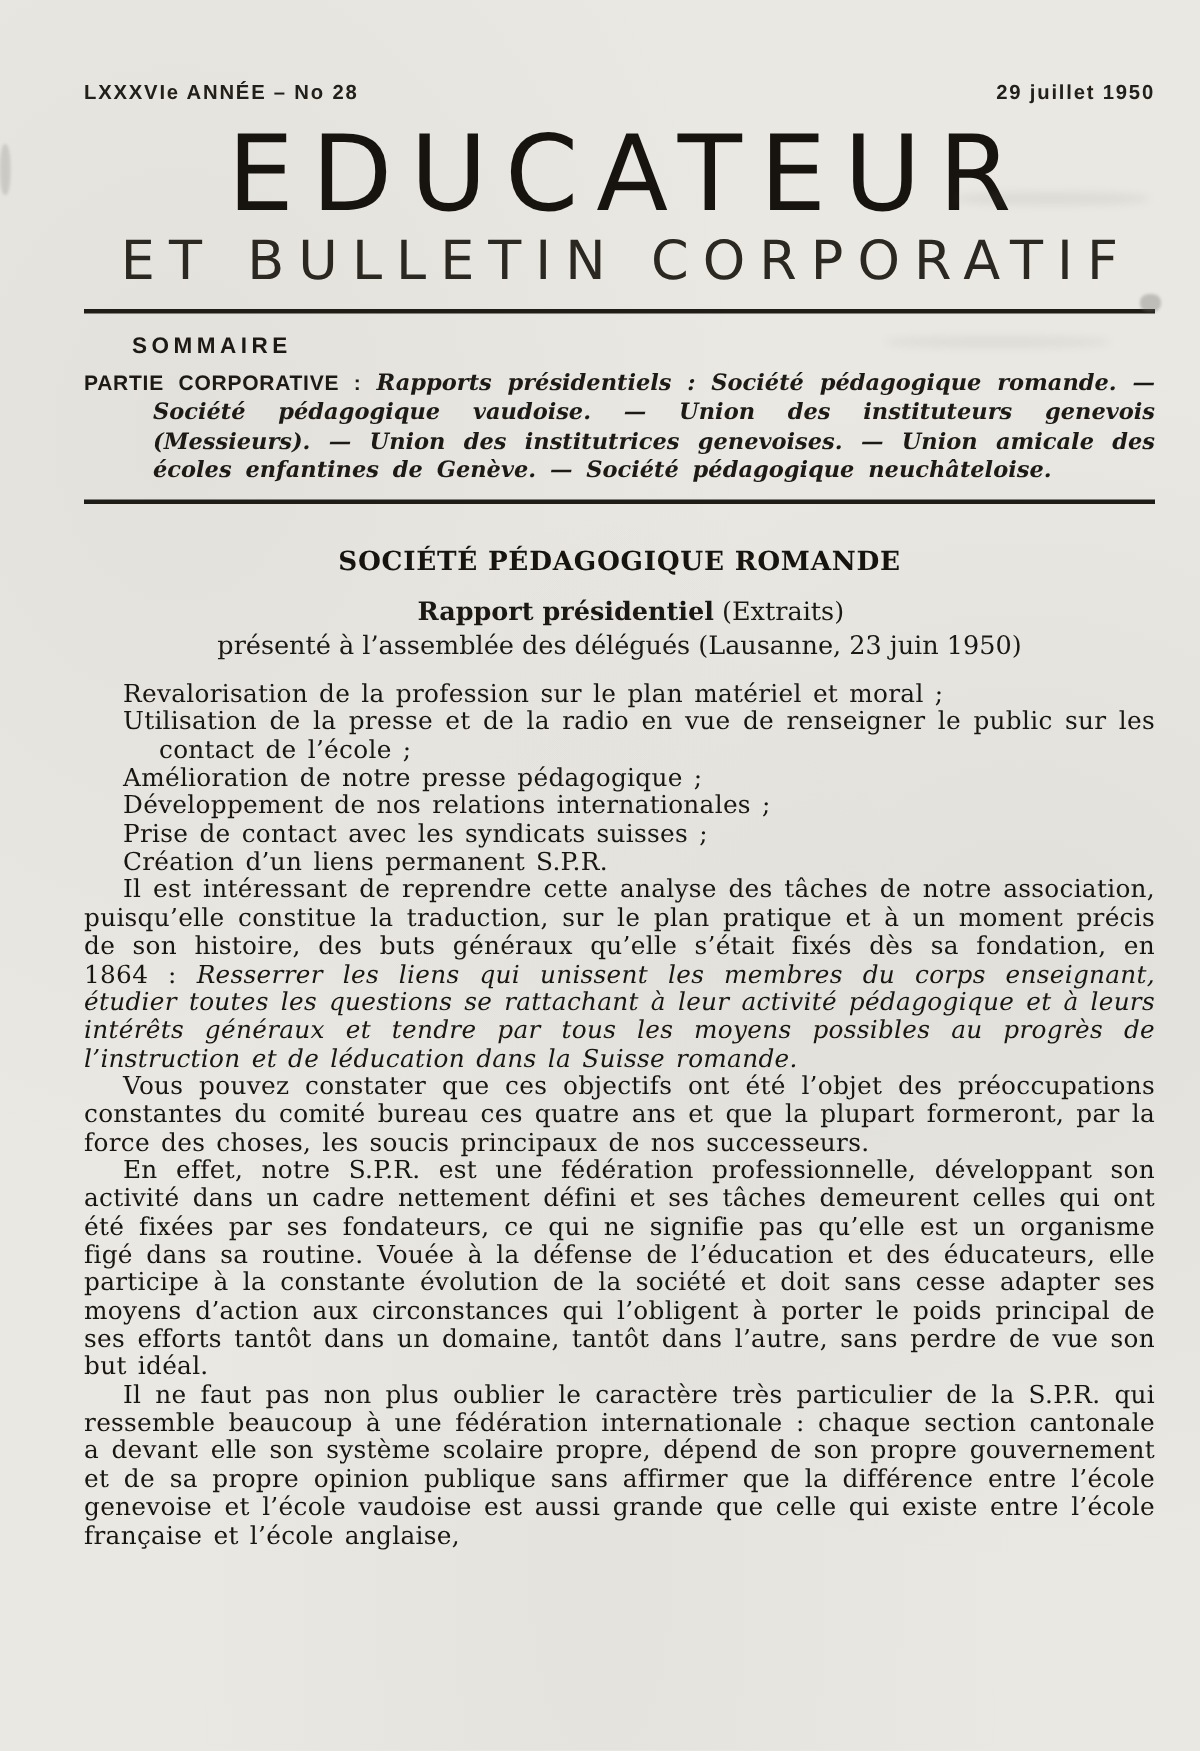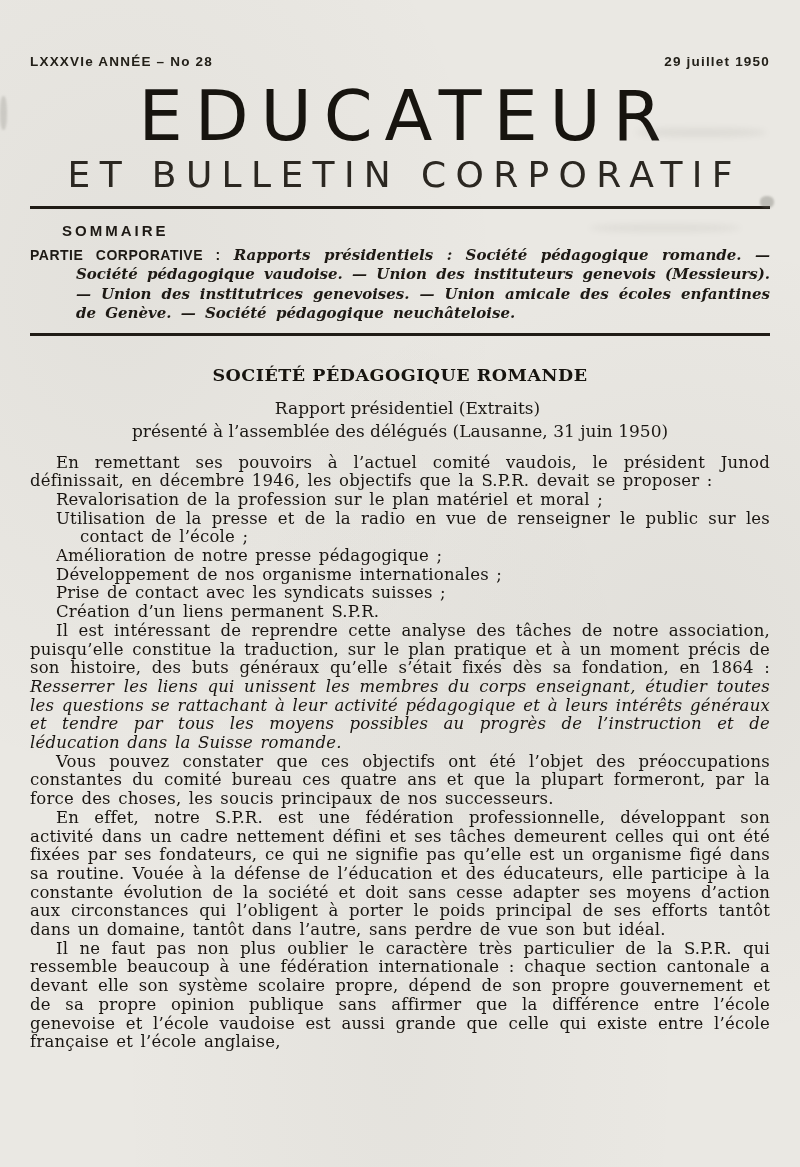--- a/index.html
+++ b/index.html
@@ -1,19 +1,19 @@
 <!DOCTYPE html>
 <html lang="fr"><head>
 <meta charset="utf-8">
 <style>
   html,body{margin:0;padding:0;}
   body{background:#e9e7e2;width:800px;height:1167px;overflow:hidden;}
   .page{
     position:relative;width:800px;height:1167px;box-sizing:border-box;
-    padding:54px 30px 0 30px;
+    padding:54px 30px 0 56px;
     color:#1b1814;
     font-family:"DejaVu Serif","Liberation Serif",serif;
     background:
       radial-gradient(ellipse at 15% 25%, rgba(90,90,80,0.05), transparent 40%),
       radial-gradient(ellipse at 85% 55%, rgba(90,90,80,0.06), transparent 45%),
       radial-gradient(ellipse at 50% 90%, rgba(90,90,80,0.04), transparent 50%),
       #eae8e3;
   }
   
   .issue-row{
@@ -55,21 +55,21 @@
   
   .section-heading{
     margin:25px 0 0;font-weight:bold;font-size:30px;line-height:1;
     letter-spacing:1.5px;color:#15120d;
   }
   .society-heading{
     margin:29px 0 0;text-align:center;font-weight:bold;font-size:17.5px;
     letter-spacing:0.5px;color:#17140f;
   }
   .report-title{margin:13px 0 0;text-align:center;font-size:17px;}
-  .report-title strong{font-weight:normal;margin-left:15px;}
+  .report-title strong{font-weight:bold;margin-left:15px;}
   .report-subtitle{margin:3px 0 0;text-align:center;font-size:17px;}
   
   .article{margin-top:13px;font-size:16.5px;line-height:18.7px;
     text-align:justify;word-spacing:2px;letter-spacing:0.2px;color:#191511;}
   .article p{margin:0;text-indent:26px;}
   .objectives{list-style:none;margin:0;padding:0;}
   .objectives li{padding-left:50px;text-indent:-24px;}
   .p2 em{font-style:italic;}
   
   .smudge{position:absolute;background:#6f6e66;border-radius:45%;
@@ -103,29 +103,28 @@
   <section>
     <div class="sommaire-heading">SOMMAIRE</div>
     <p class="sommaire-body"><strong class="sommaire-lead">PARTIE CORPORATIVE :</strong> <em class="sommaire-text">Rapports présidentiels : Société pédagogique romande. — Société pédagogique vaudoise. — Union des instituteurs genevois (Messieurs). — Union des institutrices genevoises. — Union amicale des écoles enfantines de Genève. — Société pédagogique neuchâteloise.</em></p>
   </section>
 
   <div class="rule rule-bottom"></div>
 
   <main>
     <h3 class="society-heading">SOCIÉTÉ PÉDAGOGIQUE ROMANDE</h3>
     <p class="report-title"><strong>Rapport présidentiel</strong><span> (Extraits)</span></p>
-    <p class="report-subtitle">présenté à l’assemblée des délégués (Lausanne, 31 juin 1950)</p>
+    <p class="report-subtitle">présenté à l’assemblée des délégués (Lausanne, 23 juin 1950)</p>
 
     <div class="article">
-      <p>En remettant ses pouvoirs à l’actuel comité vaudois, le président Junod définissait, en décembre 1946, les objectifs que la S.P.R. devait se proposer :</p>
       <ul class="objectives">
         <li>Revalorisation de la profession sur le plan matériel et moral ;</li>
         <li>Utilisation de la presse et de la radio en vue de renseigner le public sur les contact de l’école ;</li>
         <li>Amélioration de notre presse pédagogique ;</li>
-        <li>Développement de nos organisme internationales ;</li>
+        <li>Développement de nos relations internationales ;</li>
         <li>Prise de contact avec les syndicats suisses ;</li>
         <li>Création d’un liens permanent S.P.R.</li>
       </ul>
       <p class="p2"><span>Il est intéressant de reprendre cette analyse des tâches de notre association, puisqu’elle constitue la traduction, sur le plan pratique et à un moment précis de son histoire, des buts généraux qu’elle s’était fixés dès sa fondation, en 1864 : </span><em>Resserrer les liens qui unissent les membres du corps enseignant, étudier toutes les questions se rattachant à leur activité pédagogique et à leurs intérêts généraux et tendre par tous les moyens possibles au progrès de l’instruction et de léducation dans la Suisse romande.</em></p>
       <p>Vous pouvez constater que ces objectifs ont été l’objet des préoccupations constantes du comité bureau ces quatre ans et que la plupart formeront, par la force des choses, les soucis principaux de nos successeurs.</p>
       <p>En effet, notre S.P.R. est une fédération professionnelle, développant son activité dans un cadre nettement défini et ses tâches demeurent celles qui ont été fixées par ses fondateurs, ce qui ne signifie pas qu’elle est un organisme figé dans sa routine. Vouée à la défense de l’éducation et des éducateurs, elle participe à la constante évolution de la société et doit sans cesse adapter ses moyens d’action aux circonstances qui l’obligent à porter le poids principal de ses efforts tantôt dans un domaine, tantôt dans l’autre, sans perdre de vue son but idéal.</p>
       <p>Il ne faut pas non plus oublier le caractère très particulier de la S.P.R. qui ressemble beaucoup à une fédération internationale : chaque section cantonale a devant elle son système scolaire propre, dépend de son propre gouvernement et de sa propre opinion publique sans affirmer que la différence entre l’école genevoise et l’école vaudoise est aussi grande que celle qui existe entre l’école française et l’école anglaise,</p>
     </div>
   </main>
 

